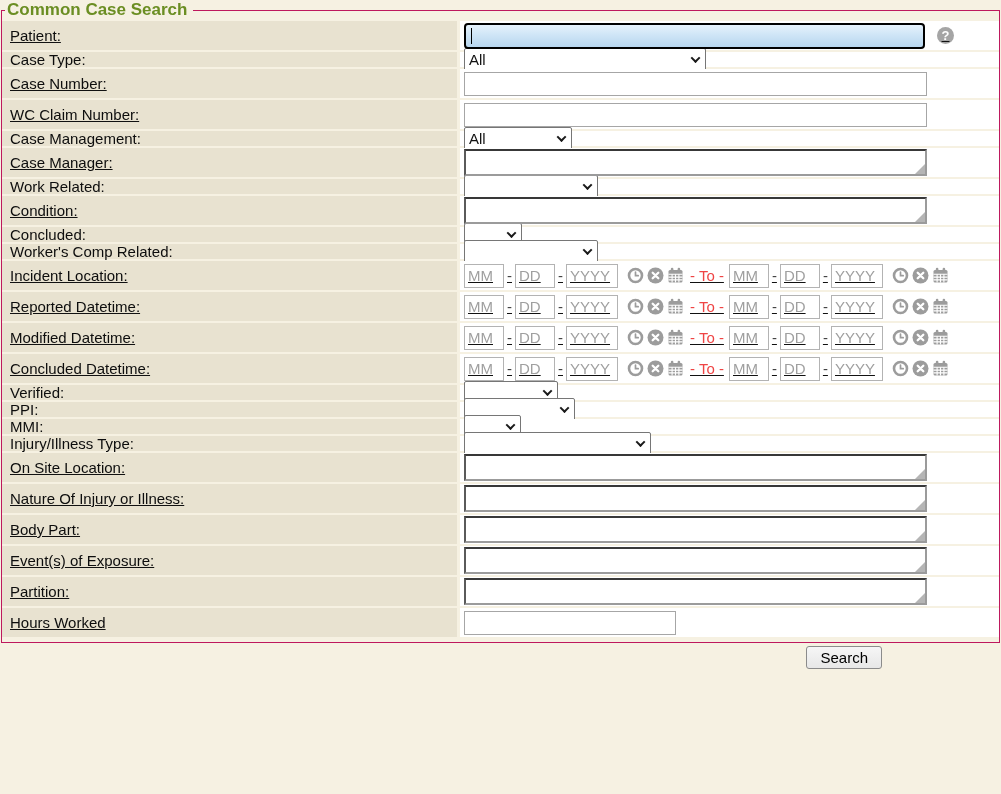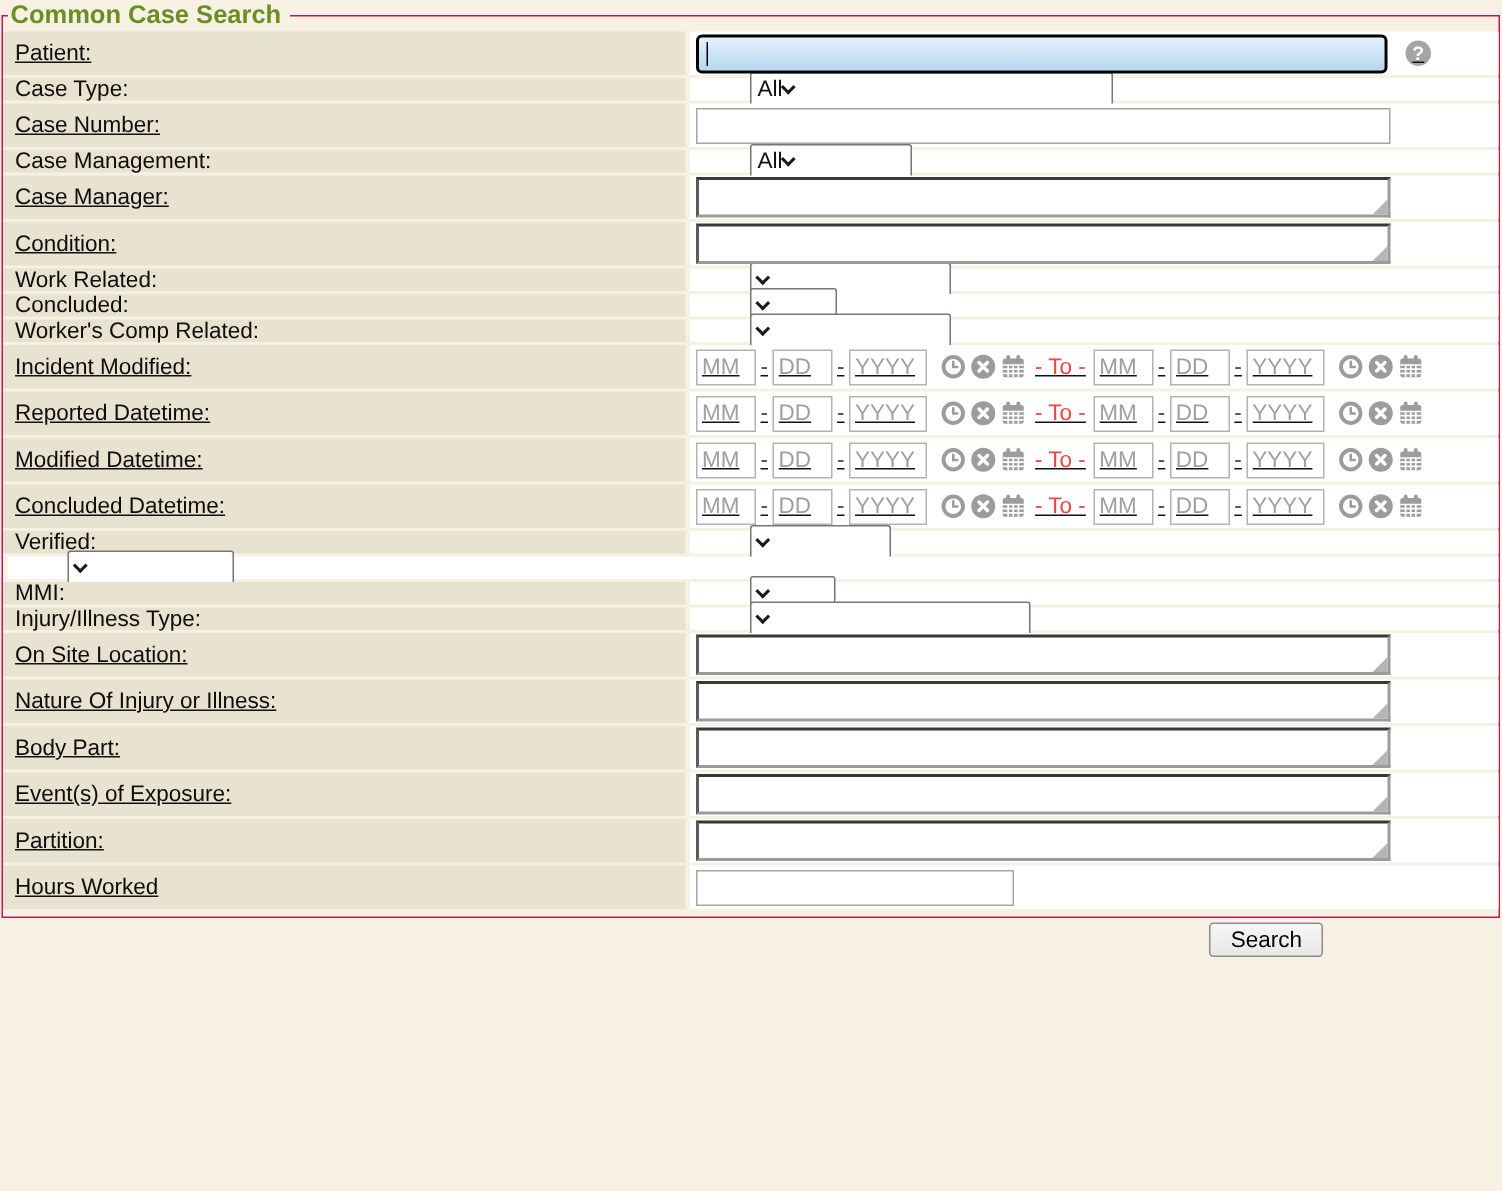--- a/index.html
+++ b/index.html
@@ -21,21 +21,21 @@
               padding:0 4px; outline:none; }
   .inp-wrap { position:relative; display:flex; align-items:center; }
   input.txt.focused { height:26px; border:2px solid #000; border-radius:4px;
               background:linear-gradient(180deg,#e6f2fc 0%,#cfe5f6 45%,#b7d6ef 100%); }
   .caret { position:absolute; left:7px; top:5px; width:1px; height:16px; background:#000; }
 
   .help { width:17px; height:17px; border-radius:50%; background:#a5a5a5; color:#fff; font-weight:bold;
           font-size:13px; line-height:17px; text-align:center; margin-left:12px; cursor:pointer; }
 
   .sel { height:23px; border:1px solid #767676; border-radius:2px; background:#fff;
-         display:flex; align-items:center; padding:0 6px 0 4px; cursor:default;margin-left:36px; }
+         display:flex; align-items:center; justify-content:space-between; padding:0 6px 0 4px; cursor:default; }
   .chev { width:7px; height:7px; border-right:2px solid #1a1a1a; border-bottom:2px solid #1a1a1a;
           transform:rotate(45deg) translate(-1px,-1px); flex:0 0 auto; }
 
   .ta-wrap { position:relative; height:27px; }
   textarea.ta { width:100%; height:27px; resize:none; display:block; background:#fff; outline:none;
                 border:2px solid; border-color:#383838 #9b9b9b #9b9b9b #5a5a5a;
                 font:15px "Liberation Sans",sans-serif; padding:2px 4px; }
   .rh { position:absolute; right:2px; bottom:2px; width:0; height:0;
         border-left:10px solid transparent; border-bottom:10px solid #b5b5b5; cursor:nwse-resize; }
 
@@ -80,76 +80,84 @@
         </div>
       </div>
       <div class="row h-text">
         <div class="label-cell">Case Number:</div>
         <div class="field-cell">
           <span class="inp-wrap">
             <input class="txt" type="text" value="" style="width: 463px;">
           </span>
         </div>
       </div>
+      <div class="row h-text">
+        <div class="label-cell">WC Claim Number:</div>
+        <div class="field-cell">
+          <span class="inp-wrap">
+            <input class="txt" type="text" value="" style="width: 463px;">
+          </span>
+        </div>
+      </div>
       <div class="row h-select">
         <div class="label-cell">Case Management:</div>
         <div class="field-cell">
           <div class="sel" style="width: 108px;">
             <span class="sel-val">All</span>
             <span class="chev"></span>
           </div>
         </div>
       </div>
       <div class="row h-textarea">
         <div class="label-cell">Case Manager:</div>
         <div class="field-cell">
           <div class="ta-wrap" style="width: 463px;">
             <textarea class="ta" style=""></textarea>
             <div class="rh"></div>
           </div>
         </div>
       </div>
+      <div class="row h-select">
+        <div class="label-cell">Work Related:</div>
+        <div class="field-cell">
+          <div class="sel" style="width: 134px;">
+            <span class="sel-val"></span>
+            <span class="chev"></span>
+          </div>
+        </div>
+      </div>
       <div class="row h-textarea">
         <div class="label-cell">Condition:</div>
         <div class="field-cell">
           <div class="ta-wrap" style="width: 463px;">
             <textarea class="ta" style=""></textarea>
             <div class="rh"></div>
           </div>
         </div>
       </div>
       <div class="row h-select">
-        <div class="label-cell">Work Related:</div>
+        <div class="label-cell">Concluded:</div>
+        <div class="field-cell">
+          <div class="sel" style="width: 58px;">
+            <span class="sel-val"></span>
+            <span class="chev"></span>
+          </div>
+        </div>
+      </div>
+      <div class="row h-select">
+        <div class="label-cell">Worker's Comp Related:</div>
         <div class="field-cell">
           <div class="sel" style="width: 134px;">
             <span class="sel-val"></span>
             <span class="chev"></span>
           </div>
         </div>
       </div>
-      <div class="row h-select">
-        <div class="label-cell">Concluded:</div>
-        <div class="field-cell">
-          <div class="sel" style="width: 58px;">
-            <span class="sel-val"></span>
-            <span class="chev"></span>
-          </div>
-        </div>
-      </div>
-      <div class="row h-select">
-        <div class="label-cell">Worker's Comp Related:</div>
-        <div class="field-cell">
-          <div class="sel" style="width: 134px;">
-            <span class="sel-val"></span>
-            <span class="chev"></span>
-          </div>
-        </div>
-      </div>
       <div class="row h-datetime">
-        <div class="label-cell">Incident Modified:</div>
+        <div class="label-cell">Incident Location:</div>
         <div class="field-cell">
           <span class="dt-group">
             <input class="dt" type="text" placeholder="MM" style="">
             <span class="dash">-</span>
             <input class="dt" type="text" placeholder="DD" style="">
             <span class="dash">-</span>
             <input class="dt yyyy" type="text" placeholder="YYYY" style="">
             <span class="dticons">
               <span class="dticon">
                 <svg width="17" height="17" viewBox="0 0 17 17">
@@ -424,20 +432,21 @@
       <div class="row h-select">
         <div class="label-cell">Verified:</div>
         <div class="field-cell">
           <div class="sel" style="width: 94px;">
             <span class="sel-val"></span>
             <span class="chev"></span>
           </div>
         </div>
       </div>
       <div class="row h-select">
+        <div class="label-cell">PPI:</div>
         <div class="field-cell">
           <div class="sel" style="width: 111px;">
             <span class="sel-val"></span>
             <span class="chev"></span>
           </div>
         </div>
       </div>
       <div class="row h-select">
         <div class="label-cell">MMI:</div>
         <div class="field-cell">

